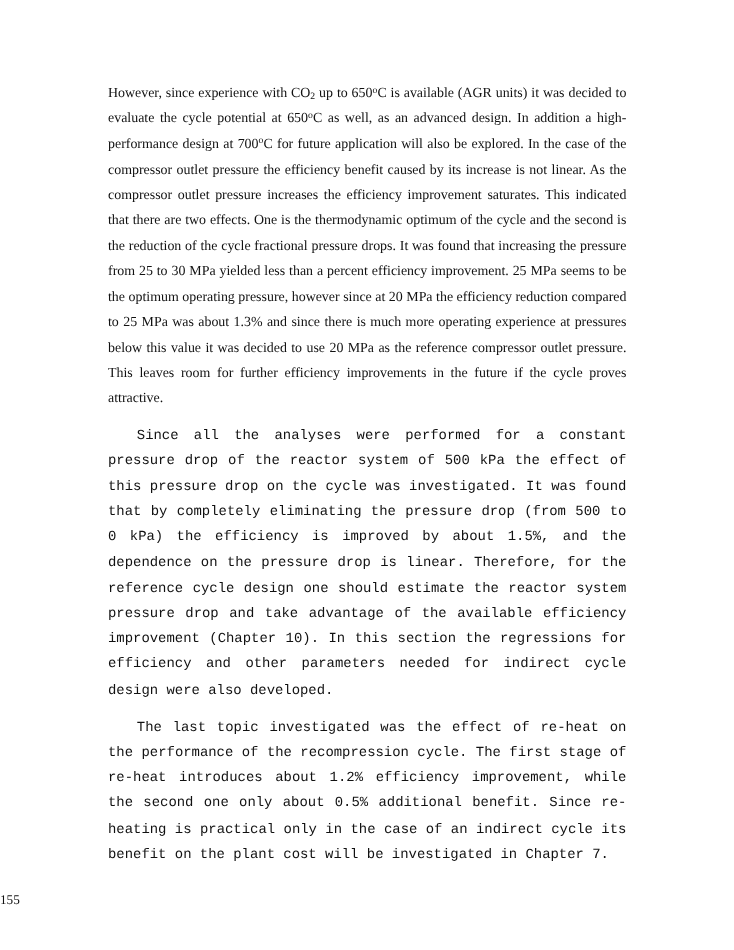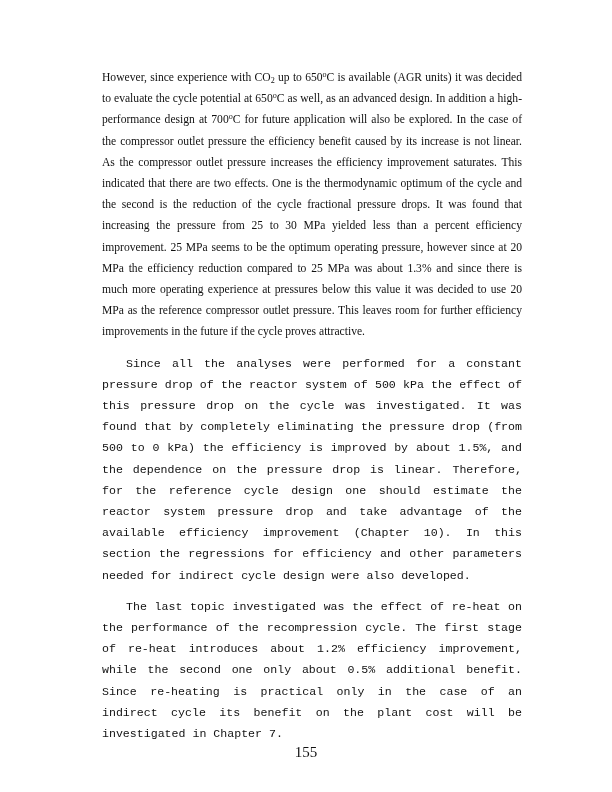--- a/index.html
+++ b/index.html
@@ -1,23 +1,23 @@
 <!DOCTYPE html>
 <html><head>
 <meta charset="utf-8">
 <style>
   html, body { margin: 0; padding: 0; background: #ffffff; }
   body { width: 612px; height: 792px; position: relative; overflow: hidden; }
   .page { position: absolute; left: 90px; top: 67px; width: 432px;
     font-family: "Liberation Serif", serif; font-size: 11.6px; color: #111;
     line-height: 21.2px; text-align: justify; }
-  .para { margin: 0 0 10px 12px; }
+  .para { margin: 0 0 10px 0; }
   .para.indent { text-indent: 24px; font-family: Liberation Mono, monospace; }
-  .pagenum { position: absolute; top: 744px; left: 0; width: 612px; text-align: center;
-    font-family: "Liberation Serif", serif; font-size: 15px; color: #111; }
+  .pagenum { position: absolute; top: 744px; left: 0; width: 612px; 
+    font-family: "Liberation Serif", serif; font-size: 11px; color: #111; }
   sub { font-size: 0.7em; vertical-align: -0.2em; line-height: 0; }
   sup { font-size: 0.7em; vertical-align: 0.45em; line-height: 0; }
 </style>
 </head>
 <body>
 
 <div class="page">
   <p class="para"><span>However, since experience with CO</span><sub>2</sub><span> up to 650</span><sup>o</sup><span>C is available (AGR units) it was decided to evaluate the cycle potential at 650</span><sup>o</sup><span>C as well, as an advanced design.  In addition a high-performance design at 700</span><sup>o</sup><span>C for future application will also be explored.  In the case of the compressor outlet pressure the efficiency benefit caused by its increase is not linear.  As the compressor outlet pressure increases the efficiency improvement saturates.  This indicated that there are two effects.  One is the thermodynamic optimum of the cycle and the second is the reduction of the cycle fractional pressure drops.  It was found that increasing the pressure from 25 to 30 MPa yielded less than a percent efficiency improvement.  25 MPa seems to be the optimum operating pressure, however since at 20 MPa the efficiency reduction compared to 25 MPa was about 1.3% and since there is much more operating experience at pressures below this value it was decided to use 20 MPa as the reference compressor outlet pressure.  This leaves room for further efficiency improvements in the future if the cycle proves attractive.</span></p>
   <p class="para indent">Since all the analyses were performed for a constant pressure drop of the reactor system of 500 kPa the effect of this pressure drop on the cycle was investigated.  It was found that by completely eliminating the pressure drop (from 500 to 0 kPa) the efficiency is improved by about 1.5%, and the dependence on the pressure drop is linear.  Therefore, for the reference cycle design one should estimate the reactor system pressure drop and take advantage of the available efficiency improvement (Chapter 10).  In this section the regressions for efficiency and other parameters needed for indirect cycle design were also developed.</p>
   <p class="para indent">The last topic investigated was the effect of re-heat on the performance of the recompression cycle.  The first stage of re-heat introduces about 1.2% efficiency improvement, while the second one only about 0.5% additional benefit.  Since re-heating is practical only in the case of an indirect cycle its benefit on the plant cost will be investigated in Chapter 7.</p>

